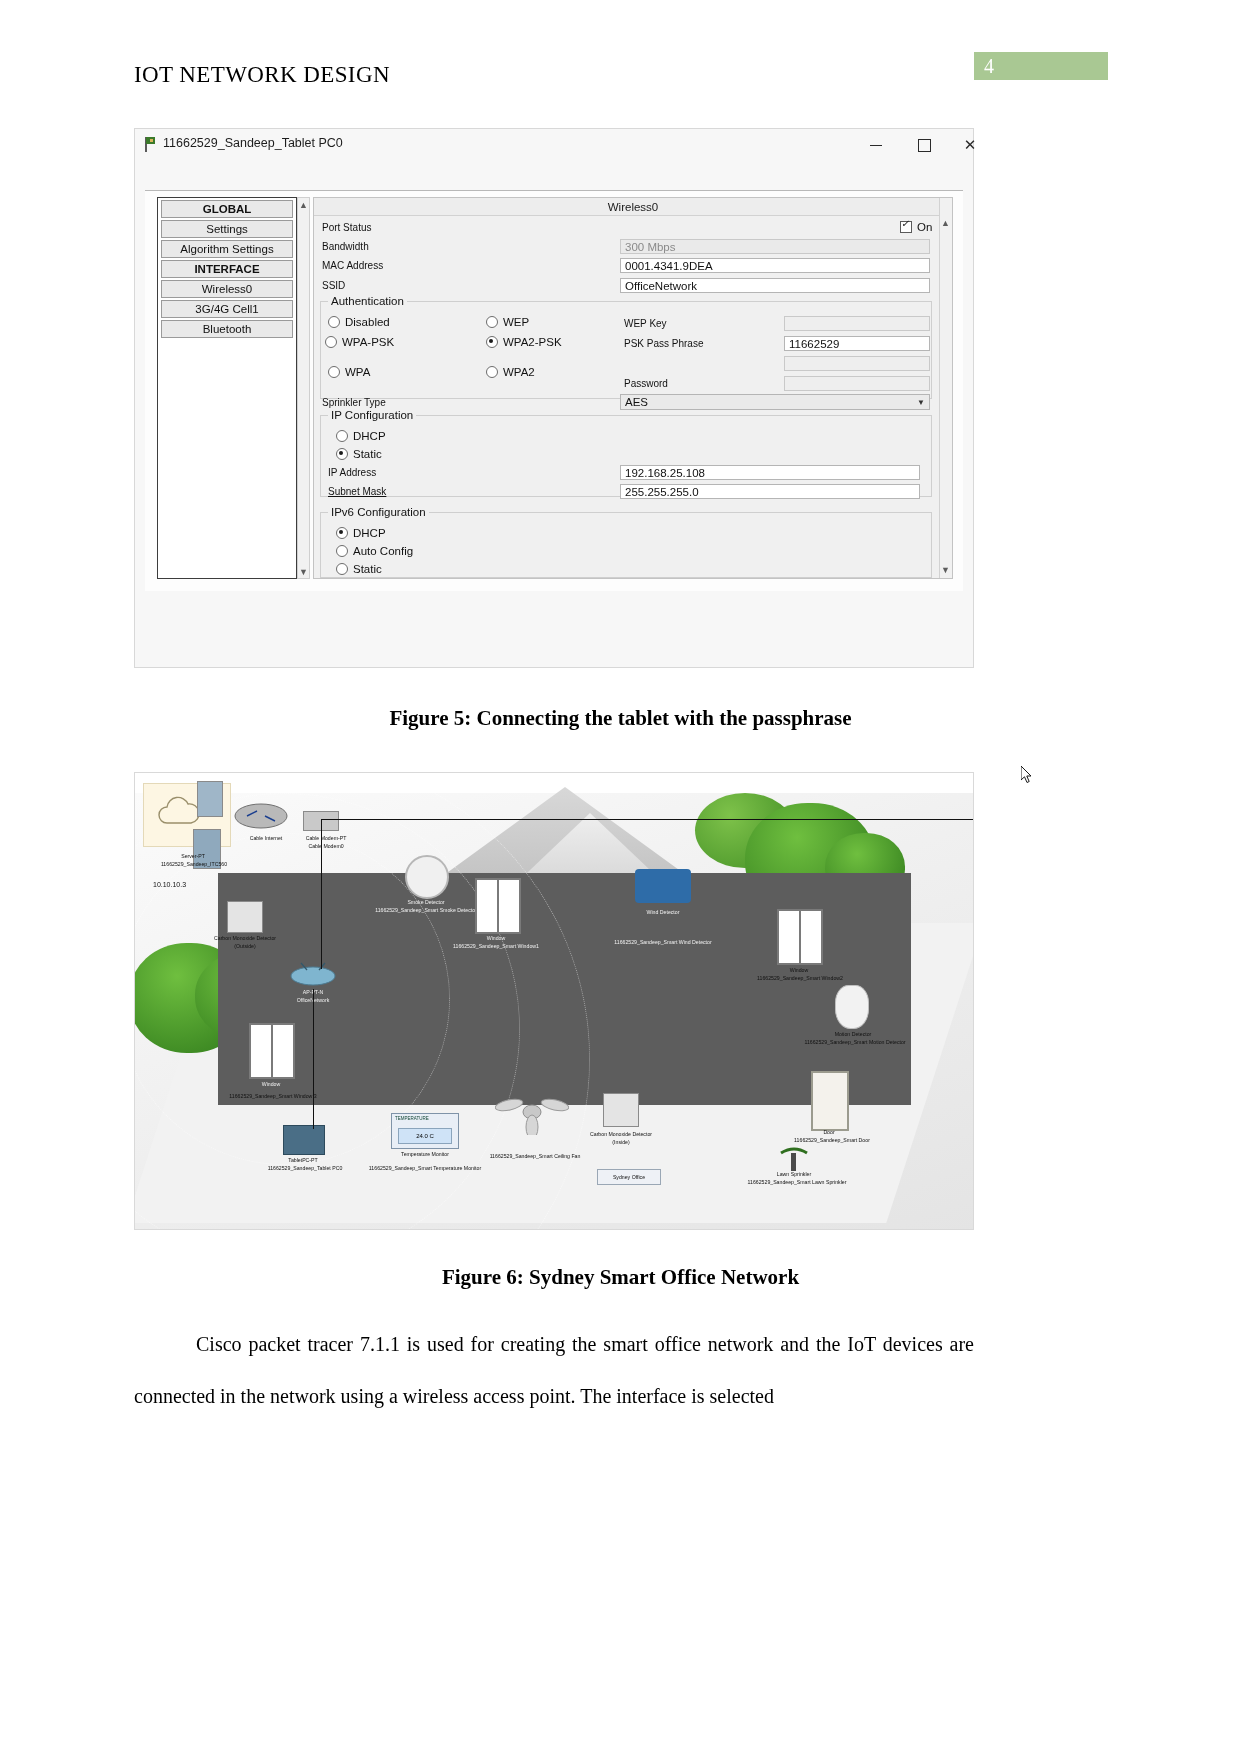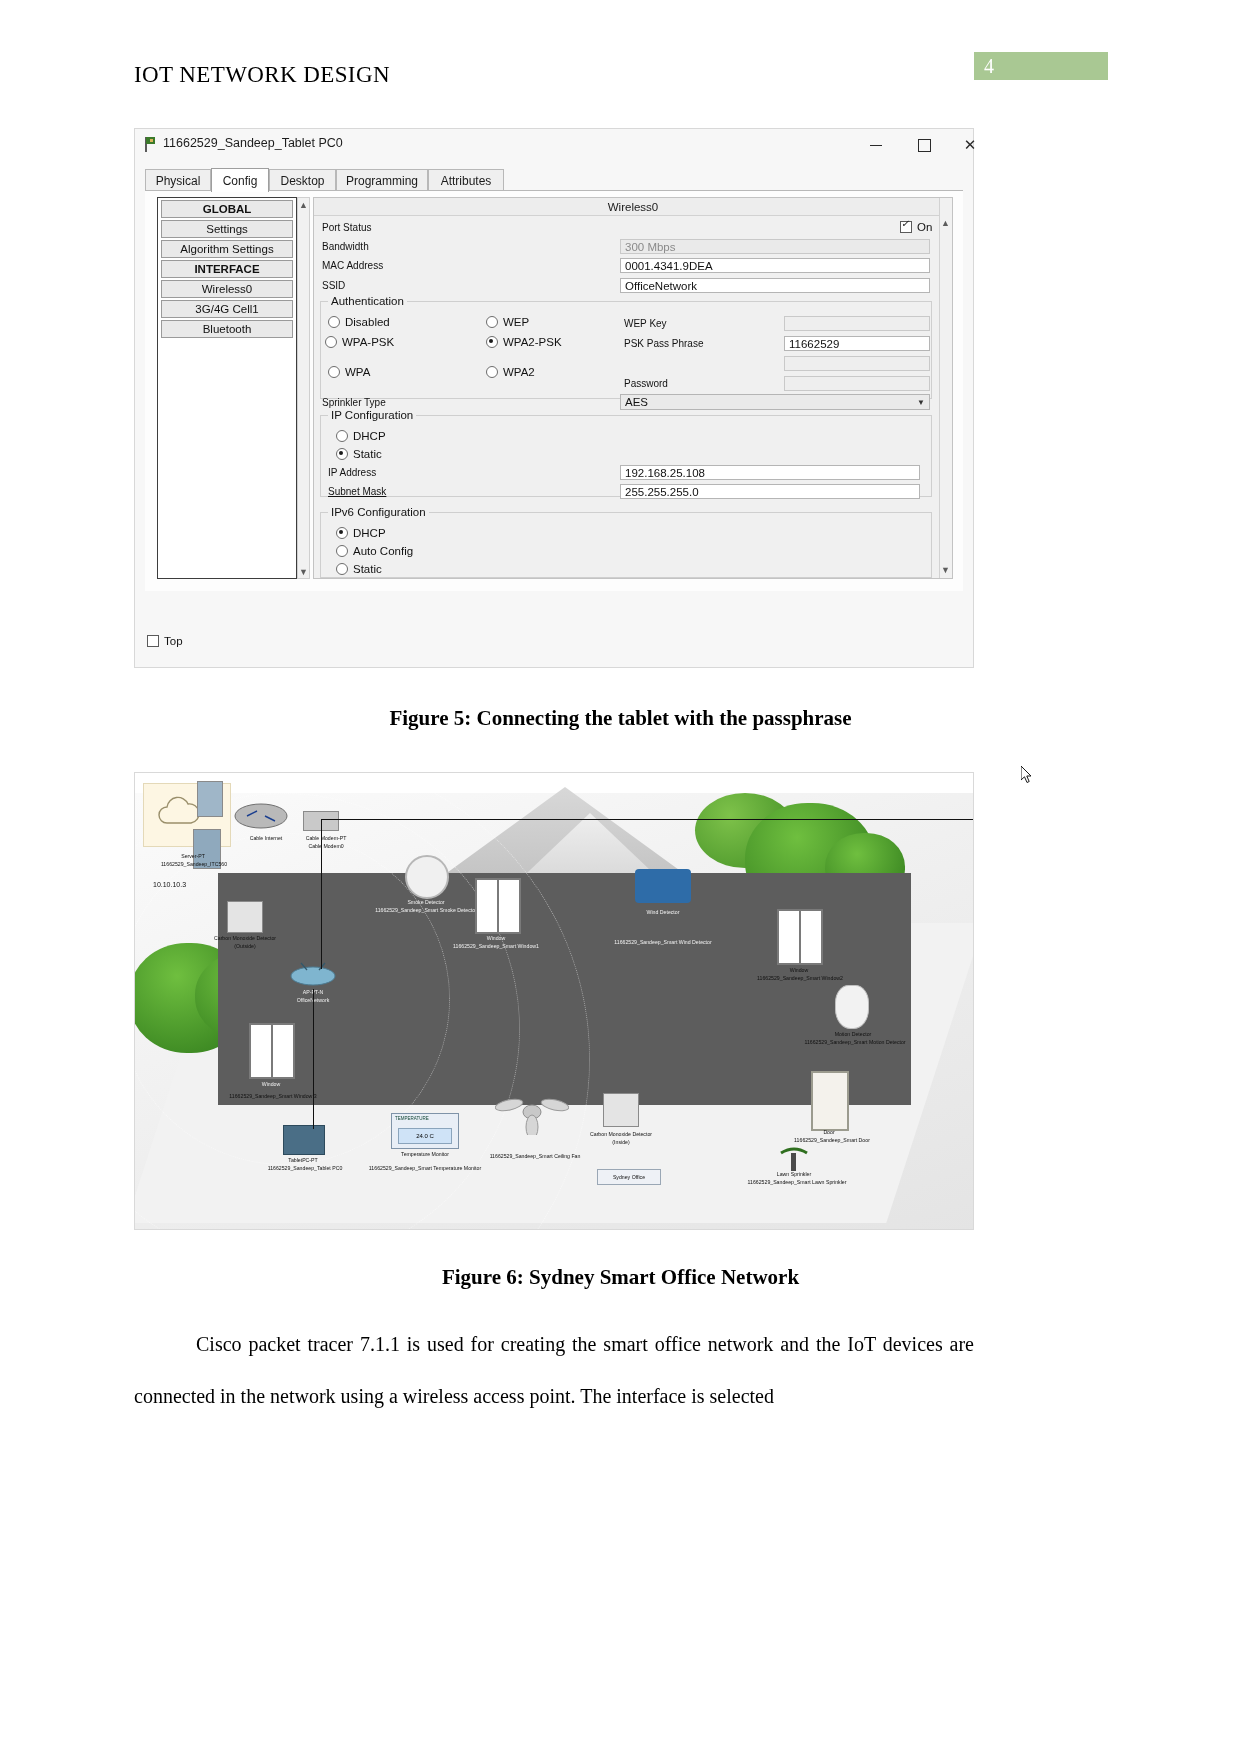--- a/index.html
+++ b/index.html
@@ -141,27 +141,20 @@
     <span class="pt-title-text">11662529_Sandeep_Tablet PC0</span>
     <span class="win-btn win-min">
         <span class="bar"></span>
       </span>
     <span class="win-btn win-max">
         <span class="sq"></span>
       </span>
     <span class="win-btn win-close">✕</span>
   </div>
 
-  <div class="pt-tabs">
-    <span class="pt-tab" style="left:0px;width:66px;">Physical</span>
-    <span class="pt-tab active" style="left:66px;width:58px;">Config</span>
-    <span class="pt-tab" style="left:124px;width:67px;">Desktop</span>
-    <span class="pt-tab" style="left:191px;width:92px;">Programming</span>
-    <span class="pt-tab" style="left:283px;width:76px;">Attributes</span>
-  </div>
   <div class="tabline"></div>
 
   <div class="pt-body">
 
     <div class="pt-side">
       <div class="side-item hdr">GLOBAL</div>
       <div class="side-item">Settings</div>
       <div class="side-item">Algorithm Settings</div>
       <div class="side-item hdr">INTERFACE</div>
       <div class="side-item">Wireless0</div>
@@ -274,26 +267,20 @@
           <i></i>
           <span>Static</span>
         </div>
     </div>
 
     <svg class="cursor" viewBox="0 0 12 18">
       <polygon points="0,0 0,14 3.5,10.8 6,16.5 8.2,15.5 5.8,10 10,10" fill="#ffffff" stroke="#1a1a1a" stroke-width="1"></polygon>
     </svg>
   </div>
 
-  <div class="pt-footer">
-    <div class="chk" style="left:2px;top:6px;">
-      <i></i>
-      <span>Top</span>
-    </div>
-  </div>
 </div>
 
 <div class="caption" style="top:706px;">Figure 5: Connecting the tablet with the passphrase</div>
 
 <div class="fig6">
   <div class="ground"></div>
   <div class="gplate"></div>
 
   <div class="roof"></div>
   <div class="roof2"></div>

